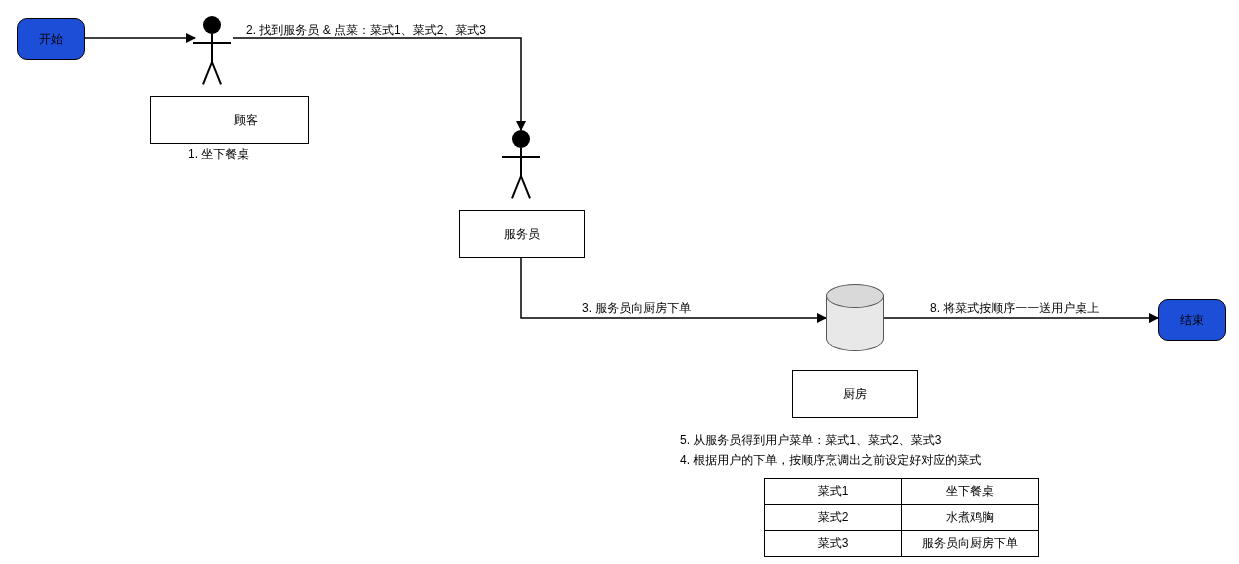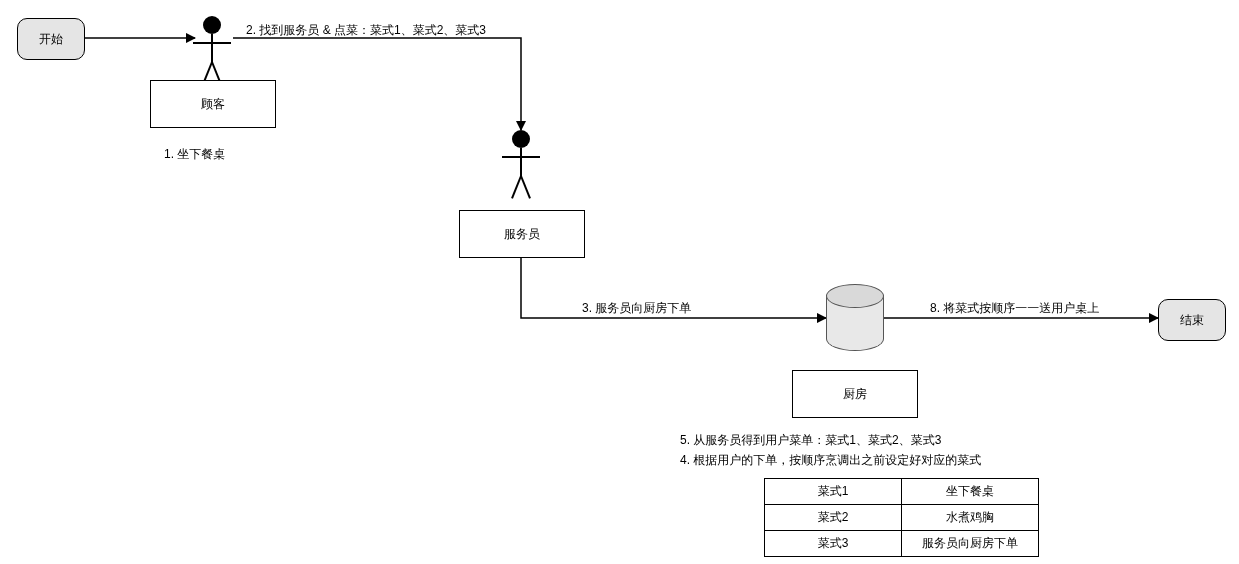--- a/index.html
+++ b/index.html
@@ -1,18 +1,18 @@
 <!DOCTYPE html>
 <html><head>
 <meta charset="utf-8">
 <style>
   html,body{margin:0;padding:0;font-family:Arial,"Microsoft YaHei",sans-serif;font-size:12px;color:#000;background:#fff;}
   .canvas{position:relative;width:1239px;height:564px;}
   .node-box{position:absolute;border:1px solid #000;background:#fff;display:flex;align-items:center;justify-content:center;}
-  .start-end{position:absolute;border:1px solid #000;background:#e5e5e5;border-radius:10px;display:flex;align-items:center;justify-content:center;}
+  .start-end{position:absolute;border:1px solid #000;background:#1d4ed8;border-radius:10px;display:flex;align-items:center;justify-content:center;}
   .label{position:absolute;white-space:nowrap;}
   .actor-head{position:absolute;width:18px;height:18px;border-radius:50%;background:#000;}
   .actor-body{position:absolute;width:2px;background:#000;}
   .actor-arm{position:absolute;height:2px;background:#000;}
   .actor-leg{position:absolute;width:2px;height:24px;background:#000;transform-origin:top center;}
   .cyl-top{position:absolute;border:1px solid #555;border-radius:50%;background:#d9d9d9;}
   .cyl-body{position:absolute;border:1px solid #555;border-top:none;border-bottom-left-radius:50% 12px;border-bottom-right-radius:50% 12px;background:#e8e8e8;}
   svg.arrows{position:absolute;top:0;left:0;width:1239px;height:564px;pointer-events:none;}
   .tbl{position:absolute;border-collapse:collapse;}
   .tbl td{border:1px solid #000;padding:4px 12px;text-align:center;width:112px;font-size:12px;}
@@ -45,24 +45,24 @@
   <div class="start-end" style="left:1158px;top:299px;width:66px;height:40px;">
     <span>结束</span>
   </div>
 
   <div class="actor-head" style="left:203px;top:16px;"></div>
   <div class="actor-body" style="left:211px;top:34px;height:28px;"></div>
   <div class="actor-arm" style="left:193px;top:42px;width:38px;"></div>
   <div class="actor-leg" style="left:211px;top:62px;transform:rotate(22deg);"></div>
   <div class="actor-leg" style="left:211px;top:62px;transform:rotate(-22deg);"></div>
 
-  <div class="node-box" style="left:150px;top:80px;width:124px;height:46px;">
+  <div class="node-box" style="left:150px;top:96px;width:124px;height:46px;padding-left:33px;">
     <span>顾客</span>
   </div>
-  <div class="label" style="left:164px;top:146px;">1. 坐下餐桌</div>
+  <div class="label" style="left:188px;top:146px;">1. 坐下餐桌</div>
 
   <div class="actor-head" style="left:512px;top:130px;"></div>
   <div class="actor-body" style="left:520px;top:148px;height:28px;"></div>
   <div class="actor-arm" style="left:502px;top:156px;width:38px;"></div>
   <div class="actor-leg" style="left:520px;top:176px;transform:rotate(22deg);"></div>
   <div class="actor-leg" style="left:520px;top:176px;transform:rotate(-22deg);"></div>
 
   <div class="node-box" style="left:459px;top:210px;width:124px;height:46px;">
     <span>服务员</span>
   </div>

